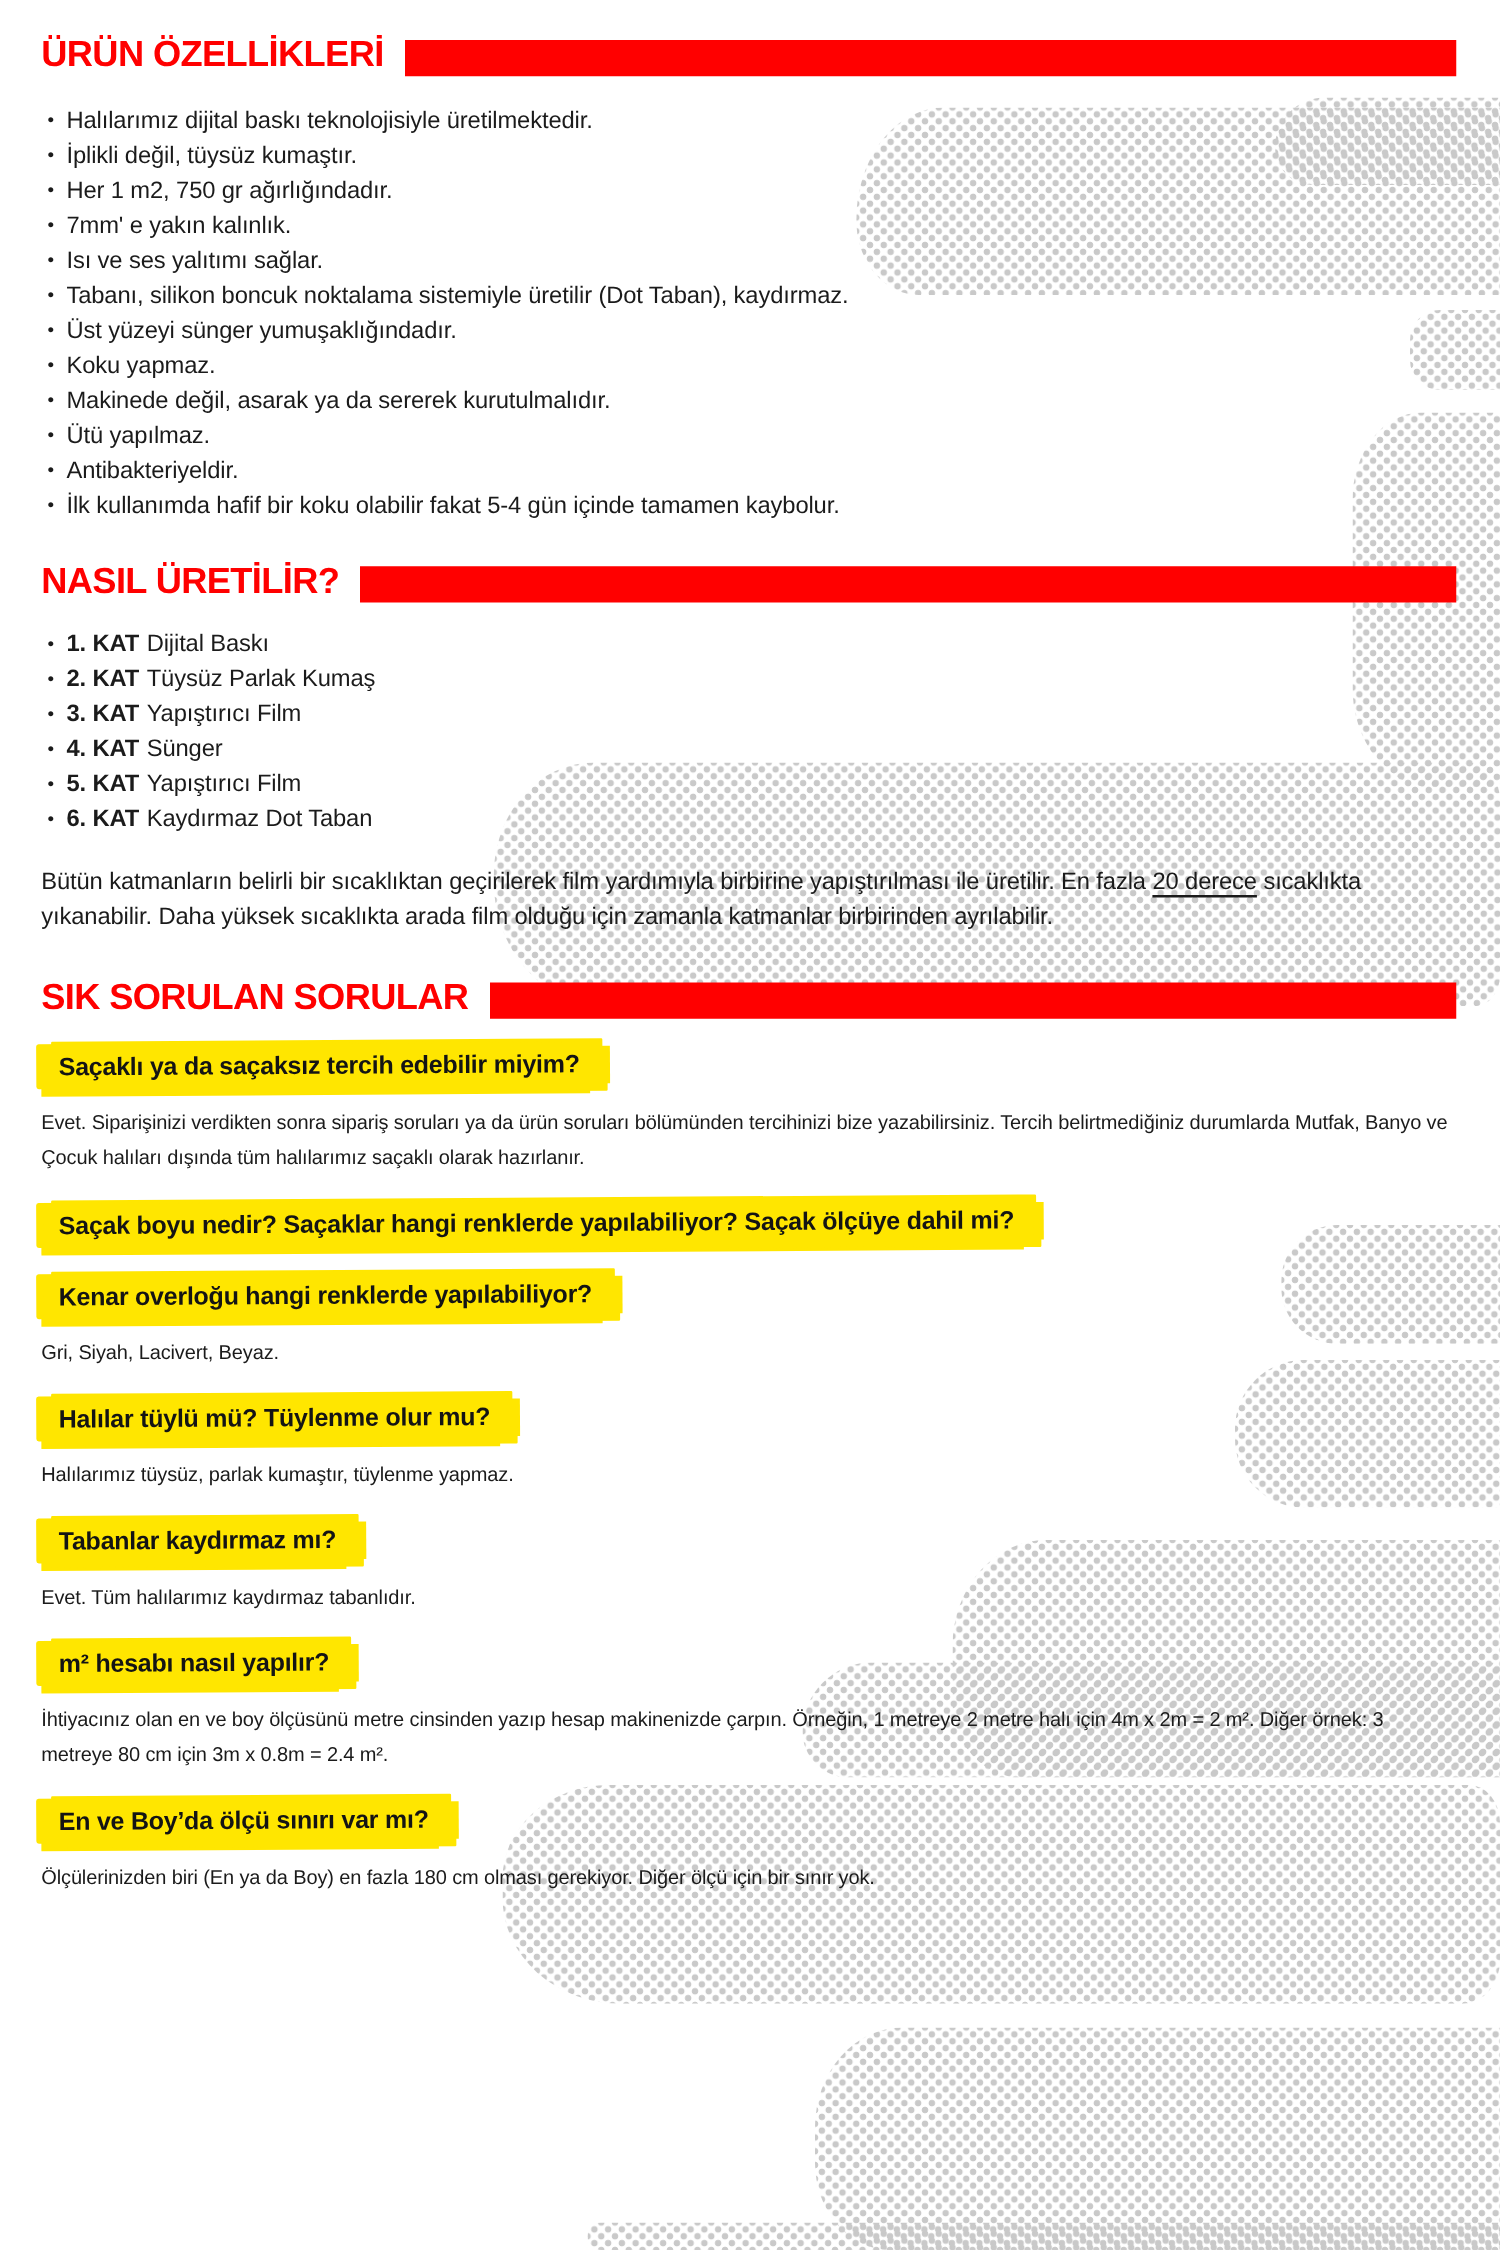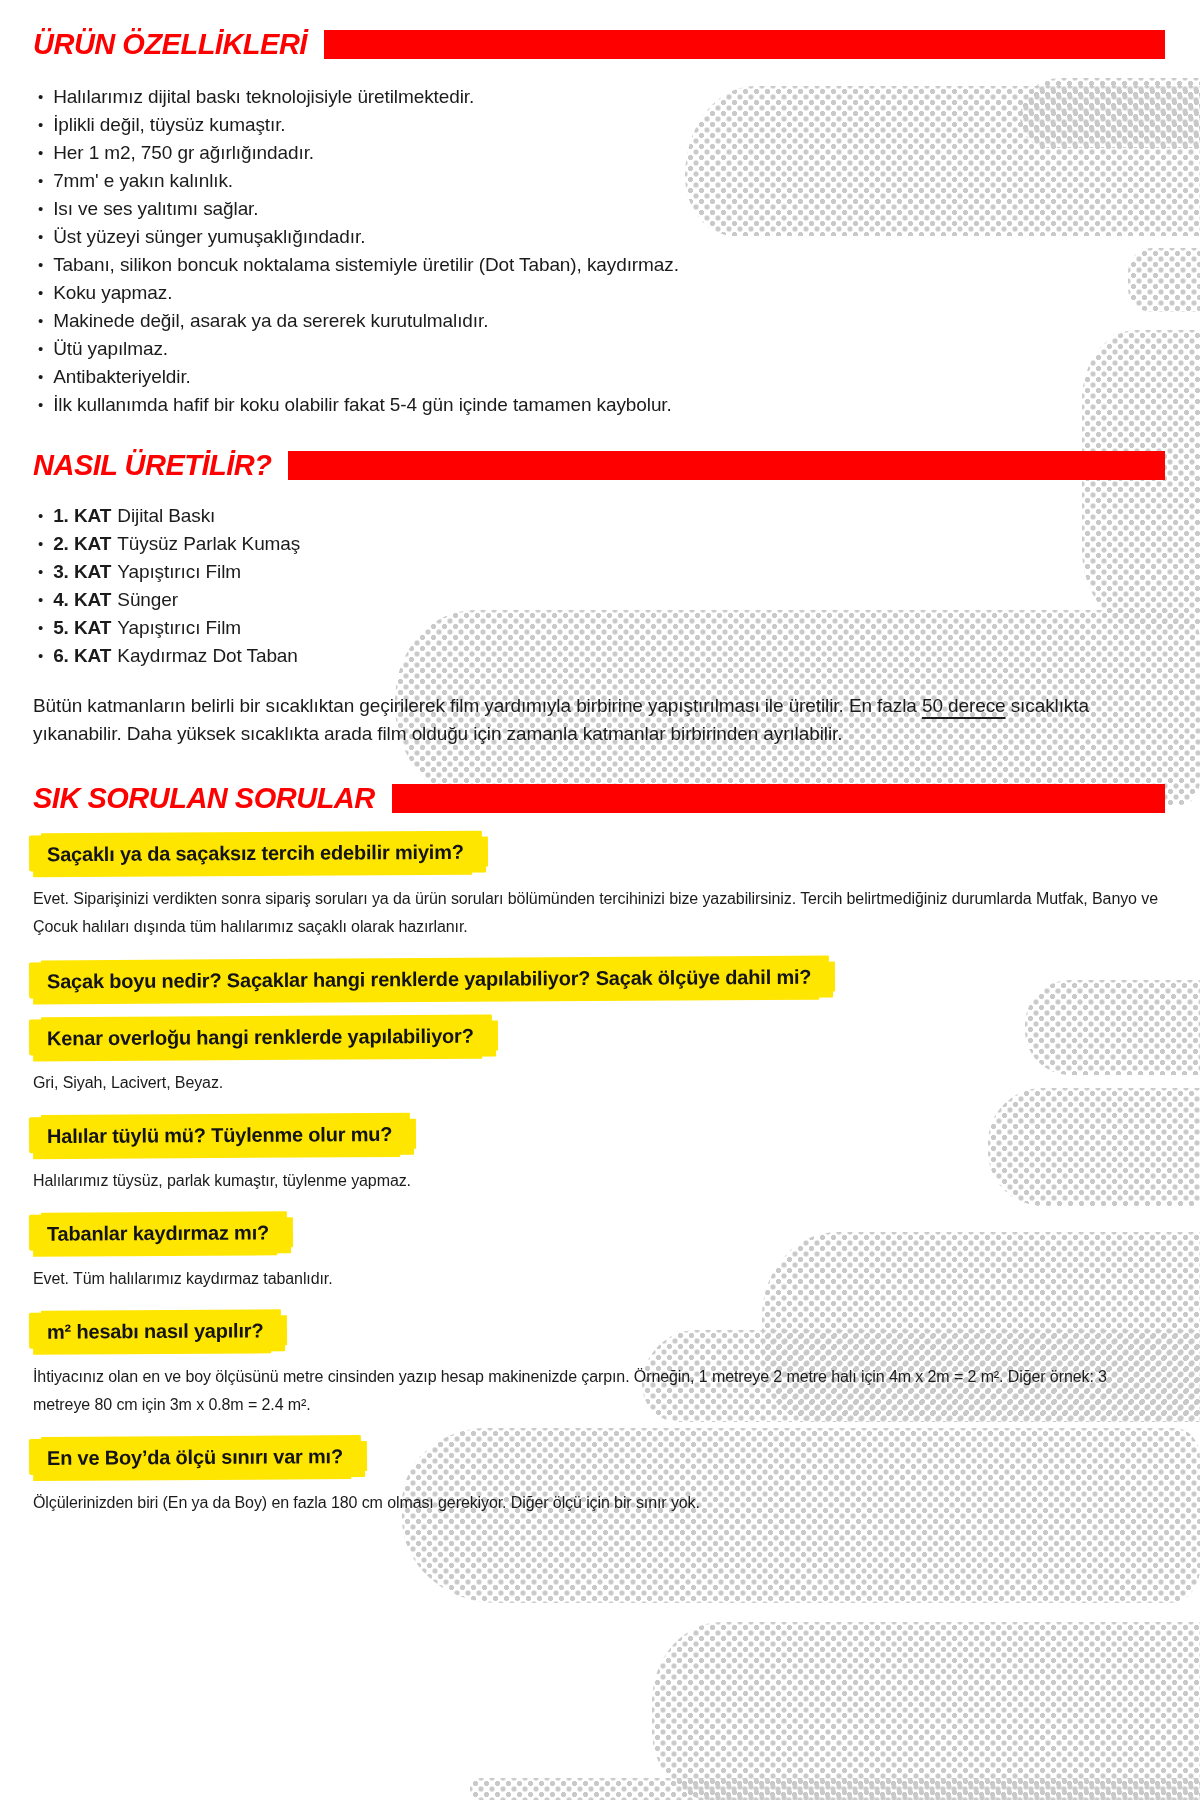--- a/index.html
+++ b/index.html
@@ -27,21 +27,21 @@
   .blob-f {left:988px;  top:1088px; width:212px; height:118px; border-radius:55px 0 0 55px;}
   .blob-g {left:762px;  top:1232px; width:438px; height:190px; border-radius:75px 0 0 55px / 85px 0 0 60px;}
   .blob-g2{left:642px;  top:1330px; width:558px; height:92px;  border-radius:60px 0 0 40px;}
   .blob-h {left:402px;  top:1428px; width:798px; height:175px; border-radius:85px 25px 30px 95px / 75px 30px 35px 85px;}
   .blob-i {left:652px;  top:1622px; width:548px; height:178px; border-radius:70px 0 0 60px / 80px 0 0 70px;}
   .blob-j {left:470px;  top:1778px; width:730px; height:22px;  border-radius:11px 0 0 11px;}
 
   
   .content{position:relative;z-index:1;padding:28px 35px 0 33px;}
 
-  .sec-head{display:flex;align-items:center;font-style:italic;}
+  .sec-head{display:flex;align-items:flex-end;}
   .sec-title{
     margin:0;white-space:nowrap;
     font-size:29px;font-weight:800;letter-spacing:-0.5px;
     color:#ff0000;
   }
   .sec-bar{flex:1;height:29px;background:#ff0000;margin-left:17px;}
 
   .bullets{margin-top:22px;}
   .bullet,.layer{
     margin:0;font-size:19px;line-height:28px;font-weight:500;letter-spacing:-0.1px;
@@ -97,22 +97,22 @@
     <h2 class="sec-title">ÜRÜN ÖZELLİKLERİ</h2>
     <div class="sec-bar"></div>
   </div>
 
   <div class="bullets">
     <p class="bullet"><span class="dot">•</span><span>Halılarımız dijital baskı teknolojisiyle üretilmektedir.</span></p>
     <p class="bullet"><span class="dot">•</span><span>İplikli değil, tüysüz kumaştır.</span></p>
     <p class="bullet"><span class="dot">•</span><span>Her 1 m2, 750 gr ağırlığındadır.</span></p>
     <p class="bullet"><span class="dot">•</span><span>7mm' e yakın kalınlık.</span></p>
     <p class="bullet"><span class="dot">•</span><span>Isı ve ses yalıtımı sağlar.</span></p>
+    <p class="bullet"><span class="dot">•</span><span>Tabanı, silikon boncuk noktalama sistemiyle üretilir (Dot Taban), kaydırmaz.</span></p>
     <p class="bullet"><span class="dot">•</span><span>Üst yüzeyi sünger yumuşaklığındadır.</span></p>
-    <p class="bullet"><span class="dot">•</span><span>Tabanı, silikon boncuk noktalama sistemiyle üretilir (Dot Taban), kaydırmaz.</span></p>
     <p class="bullet"><span class="dot">•</span><span>Koku yapmaz.</span></p>
     <p class="bullet"><span class="dot">•</span><span>Makinede değil, asarak ya da sererek kurutulmalıdır.</span></p>
     <p class="bullet"><span class="dot">•</span><span>Ütü yapılmaz.</span></p>
     <p class="bullet"><span class="dot">•</span><span>Antibakteriyeldir.</span></p>
     <p class="bullet"><span class="dot">•</span><span>İlk kullanımda hafif bir koku olabilir fakat 5-4 gün içinde tamamen kaybolur.</span></p>
   </div>
 
   <div class="sec-head h2">
     <h2 class="sec-title">NASIL ÜRETİLİR?</h2>
     <div class="sec-bar"></div>
@@ -120,21 +120,21 @@
 
   <div class="layers">
     <p class="layer"><span class="dot">•</span><strong class="layer-label">1. KAT</strong><span>Dijital Baskı</span></p>
     <p class="layer"><span class="dot">•</span><strong class="layer-label">2. KAT</strong><span>Tüysüz Parlak Kumaş</span></p>
     <p class="layer"><span class="dot">•</span><strong class="layer-label">3. KAT</strong><span>Yapıştırıcı Film</span></p>
     <p class="layer"><span class="dot">•</span><strong class="layer-label">4. KAT</strong><span>Sünger</span></p>
     <p class="layer"><span class="dot">•</span><strong class="layer-label">5. KAT</strong><span>Yapıştırıcı Film</span></p>
     <p class="layer"><span class="dot">•</span><strong class="layer-label">6. KAT</strong><span>Kaydırmaz Dot Taban</span></p>
   </div>
 
-  <p class="para"><span>Bütün katmanların belirli bir sıcaklıktan geçirilerek film yardımıyla birbirine yapıştırılması ile üretilir. En fazla </span><span class="u-plain">50 derece</span><span> sıcaklıkta yıkanabilir. Daha yüksek sıcaklıkta arada film olduğu için zamanla katmanlar birbirinden ayrılabilir.</span></p>
+  <p class="para"><span>Bütün katmanların belirli bir sıcaklıktan geçirilerek film yardımıyla birbirine yapıştırılması ile üretilir. En fazla </span><span class="u-plain">20 derece</span><span> sıcaklıkta yıkanabilir. Daha yüksek sıcaklıkta arada film olduğu için zamanla katmanlar birbirinden ayrılabilir.</span></p>
 
   <div class="sec-head h3">
     <h2 class="sec-title">SIK SORULAN SORULAR</h2>
     <div class="sec-bar"></div>
   </div>
 
   <div class="faq-item">
     <span class="q-band"><span class="q-text">Saçaklı ya da saçaksız tercih edebilir miyim?</span></span>
     <p class="answer">Evet. Siparişinizi verdikten sonra sipariş soruları ya da ürün soruları bölümünden tercihinizi bize yazabilirsiniz. Tercih belirtmediğiniz durumlarda Mutfak, Banyo ve Çocuk halıları dışında tüm halılarımız saçaklı olarak hazırlanır.</p>
   </div>

